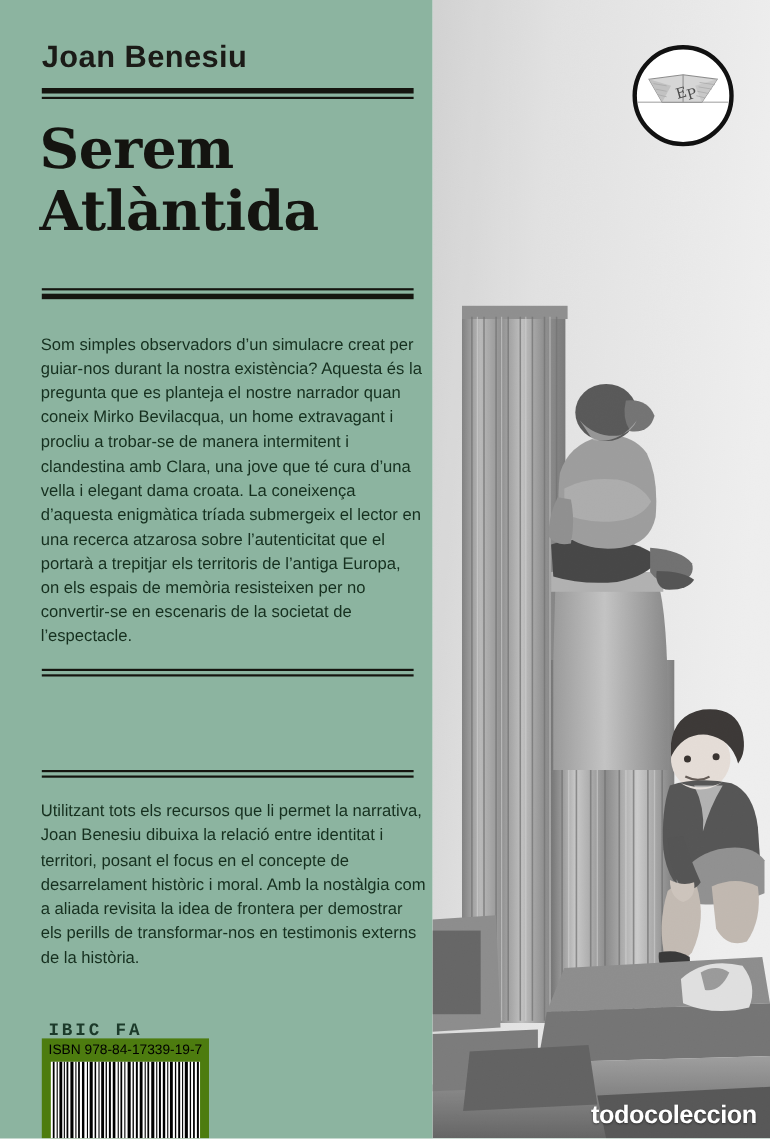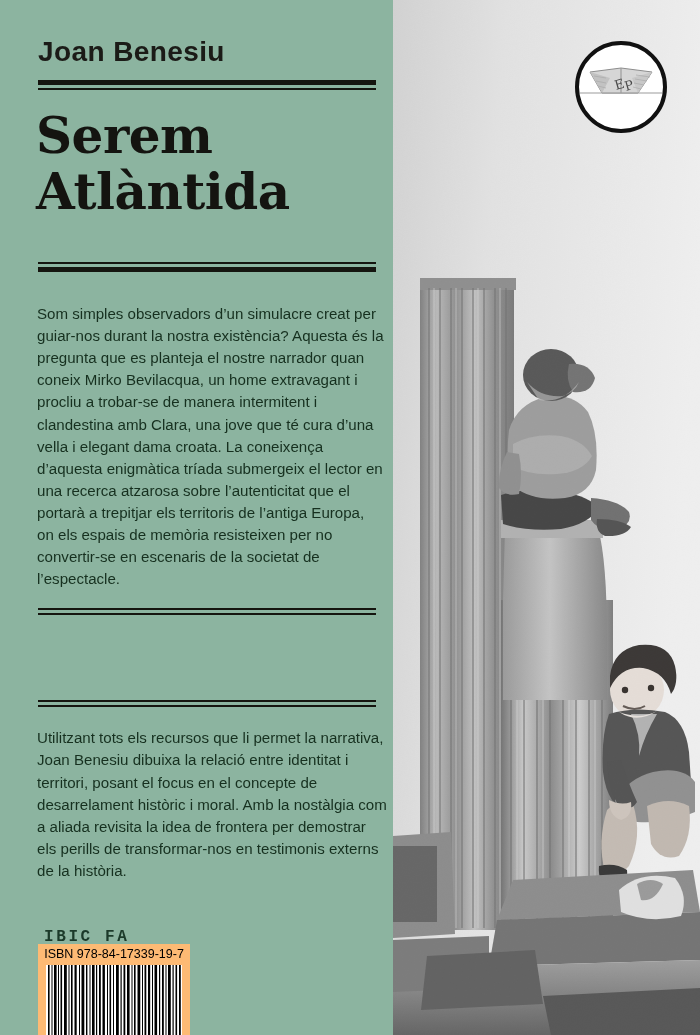--- a/index.html
+++ b/index.html
@@ -151,21 +151,21 @@
     letter-spacing: 2.6px;
     color: #1c3a2a;
   }
 
   .barcode-box {
     position: absolute;
     top: 944px;
     left: 38px;
     width: 152px;
     height: 91px;
-    background: #fdba74;
+    background: #4d7c0f;
     padding: 0;
   }
   .isbn-text {
     position: absolute;
     top: 3px;
     left: 0;
     width: 152px;
     text-align: center;
     font-family: "Liberation Sans", sans-serif;
     font-size: 12.5px;
@@ -464,14 +464,15 @@
             <rect x="126.5" y="0" width="1.2" height="70"></rect>
             <rect x="129.5" y="0" width="1.6" height="70"></rect>
             <rect x="133" y="0" width="1.8" height="70"></rect>
           </g>
         </svg>
       </div>
     </div>
 
   </div>
 
+  <div class="watermark">todocoleccion</div>
 
 </div>
 
 </body></html>

